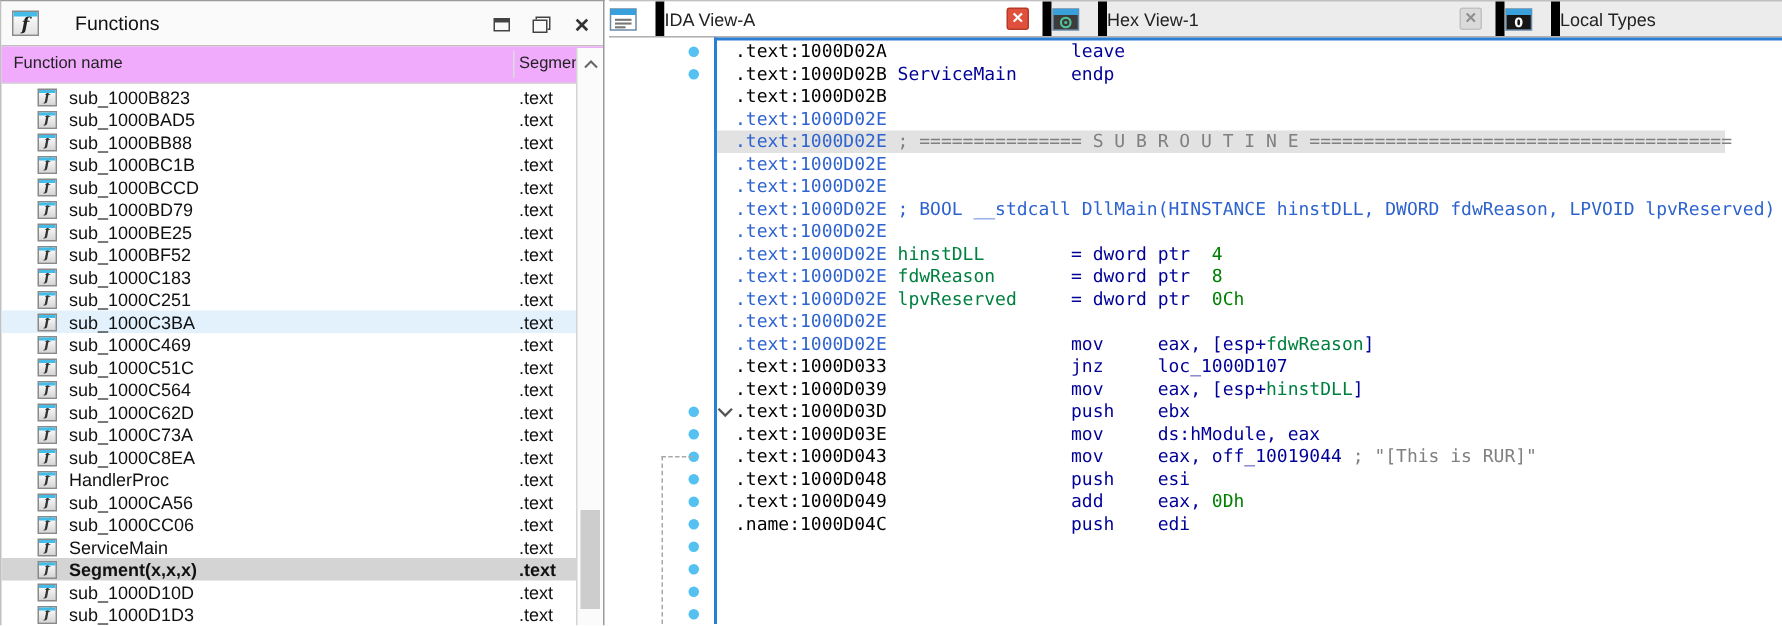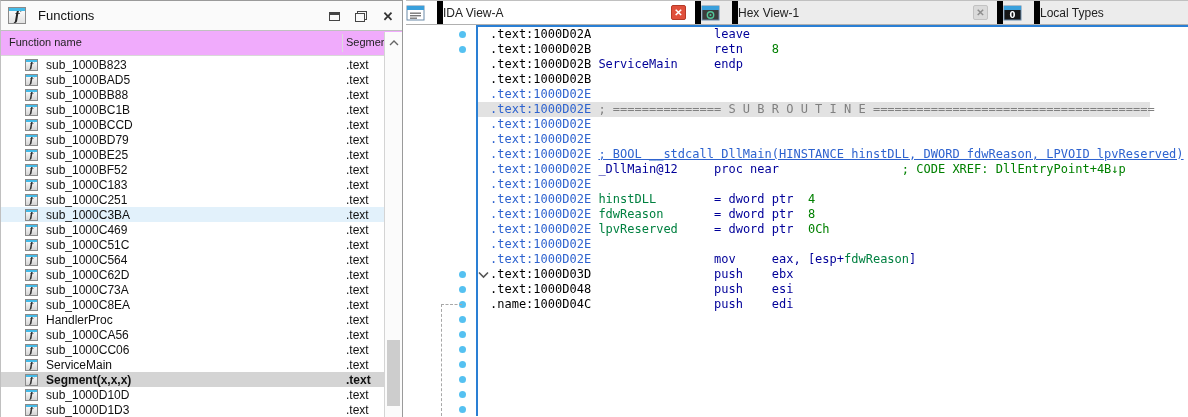--- a/index.html
+++ b/index.html
@@ -14,21 +14,21 @@
 
   
   .func-panel{position:absolute; left:0; top:0; width:403px; height:417px;
     border:1px solid #9a9a9a; border-left:1px solid #c0c0c0; border-bottom:none; background:#fff;}
   .titlebar{position:relative; height:30px; background:#fafafa; border-bottom:1px solid #c0c0c0;
     display:flex; align-items:center;}
   .title-icon{position:relative; width:18px; height:17px; margin-left:7px; border:1px solid #8a8a8a;
     background:linear-gradient(#ffffff,#e2e2e2); font-family:"DejaVu Serif",serif;
     font-style:italic; font-weight:bold; font-size:12px; color:#222; text-align:center; line-height:16px;}
   .title-icon::before{content:''; position:absolute; left:0; top:0; right:0; height:3px; background:#45bbe8;}
-  .title-text{margin-left:12px; font-size:13px; color:#111;}
+  .title-text{margin-left:24px; font-size:13px; color:#111;}
   .winbtns{position:absolute; right:6px; top:0; height:30px; display:flex; align-items:center; gap:11px;}
   .wbtn{width:16px; height:16px; display:flex; align-items:center; justify-content:center; cursor:default;}
   .ic-max{width:11px; height:9px; border:1px solid #444; border-top:3px solid #444;}
   .ic-float{position:relative; width:12px; height:11px;}
   .ic-float::before{content:''; position:absolute; right:0; top:0; width:8px; height:7px; border:1px solid #444;}
   .ic-float::after{content:''; position:absolute; left:0; bottom:0; width:8px; height:7px; border:1px solid #444; background:#fafafa;}
   .ic-x{font-size:13px; color:#333; line-height:1; font-weight:bold;}
 
   .cols-header{position:relative; height:25px; border-bottom:1px solid #d8d8d8; background:#f0abfc; font-size:11px; color:#222;}
   .col-fname{position:absolute; left:8px; top:5px;}
@@ -70,21 +70,21 @@
     font-family:"DejaVu Sans Mono", monospace; font-size:12px; line-height:15px; overflow:hidden;}
   .lrow{position:relative; height:15px; white-space:pre; padding-left:12px; cursor:default;}
   .lrow.band::before{content:''; position:absolute; left:0; top:0; height:15px; width:672px; background:var(--band); z-index:0;}
   .lrow > span{position:relative; z-index:1;}
   .a{color:#000;text-align:center;}
   .ah{color:var(--addrblue);}
   .c{color:var(--navy);}
   .n{color:var(--green);}
   .v{color:var(--vargreen);}
   .gy{color:var(--cgray);}
-  .bl{color:var(--cblue);text-decoration:underline;}
+  .bl{color:var(--cblue);}
   .gr{color:var(--green);}
   .pu{color:var(--cpurple);}
 
   .dot{position:absolute; width:7px; height:7px; border-radius:50%; background:var(--dot); left:53px;}
   .chev{position:absolute; left:72px; width:12px; height:15px; display:flex; align-items:center; z-index:3;}
   .jump-h{position:absolute; left:35px; width:21px; border-top:1px dashed #a8a8a8;}
   .jump-v{position:absolute; left:35px; border-left:1px dashed #a8a8a8;}
 </style>
 </head>
 <body>
@@ -294,37 +294,40 @@
           <span class="dot" style="top: 291px;"></span>
           <span class="dot" style="top: 306px;"></span>
           <span class="dot" style="top: 321px;"></span>
           <span class="dot" style="top: 336px;"></span>
           <span class="dot" style="top: 351px;"></span>
           <span class="dot" style="top: 366px;"></span>
           <span class="dot" style="top: 381px;"></span>
         </div>
       <div class="listing" id="listing">
           <div class="lrow"><span class="a">.text:1000D02A </span><span class="c">                leave</span></div>
-          <div class="lrow"><span class="a">.text:1000D02B </span><span class="c">                retn    </span><span class="n">8</span></div>
           <div class="lrow"><span class="a">.text:1000D02B </span><span class="c">ServiceMain     endp</span></div>
           <div class="lrow"><span class="a">.text:1000D02B </span></div>
           <div class="lrow"><span class="ah">.text:1000D02E </span></div>
           <div class="lrow band"><span class="ah">.text:1000D02E </span><span class="gy">; =============== S U B R O U T I N E =======================================</span></div>
           <div class="lrow"><span class="ah">.text:1000D02E </span></div>
           <div class="lrow"><span class="ah">.text:1000D02E </span></div>
           <div class="lrow"><span class="ah">.text:1000D02E </span><span class="bl">; BOOL __stdcall DllMain(HINSTANCE hinstDLL, DWORD fdwReason, LPVOID lpvReserved)</span></div>
-          <div class="lrow"><span class="ah">.text:1000D02E </span><span class="c">_DllMain@12     proc near</span><span class="gr">                 ; CODE XREF: DllEntryPoint+4B↓p</span></div>
           <div class="lrow"><span class="ah">.text:1000D02E </span></div>
           <div class="lrow"><span class="ah">.text:1000D02E </span><span class="v">hinstDLL</span><span class="c">        = dword ptr  </span><span class="n">4</span></div>
           <div class="lrow"><span class="ah">.text:1000D02E </span><span class="v">fdwReason</span><span class="c">       = dword ptr  </span><span class="n">8</span></div>
           <div class="lrow"><span class="ah">.text:1000D02E </span><span class="v">lpvReserved</span><span class="c">     = dword ptr  </span><span class="n">0Ch</span></div>
           <div class="lrow"><span class="ah">.text:1000D02E </span></div>
           <div class="lrow"><span class="ah">.text:1000D02E </span><span class="c">                mov     eax, [esp+</span><span class="v">fdwReason</span><span class="c">]</span></div>
+          <div class="lrow"><span class="a">.text:1000D033 </span><span class="c">                jnz     loc_1000D107</span></div>
+          <div class="lrow"><span class="a">.text:1000D039 </span><span class="c">                mov     eax, [esp+</span><span class="v">hinstDLL</span><span class="c">]</span></div>
           <div class="lrow"><span class="a">.text:1000D03D </span><span class="c">                push    ebx</span></div>
+          <div class="lrow"><span class="a">.text:1000D03E </span><span class="c">                mov     ds:hModule, eax</span></div>
+          <div class="lrow"><span class="a">.text:1000D043 </span><span class="c">                mov     eax, off_10019044 </span><span class="gy">; "[This is RUR]"</span></div>
           <div class="lrow"><span class="a">.text:1000D048 </span><span class="c">                push    esi</span></div>
+          <div class="lrow"><span class="a">.text:1000D049 </span><span class="c">                add     eax, </span><span class="n">0Dh</span></div>
           <div class="lrow"><span class="a">.name:1000D04C </span><span class="c">                push    edi</span></div>
         </div>
     <span class="chev" style="top: 242px;">
           <svg width="11" height="8">
             <polyline points="1,1.5 5.5,6 10,1.5" fill="none" stroke="#555" stroke-width="1.6"></polyline>
           </svg>
         </span>
       </div>
   </section>
 

